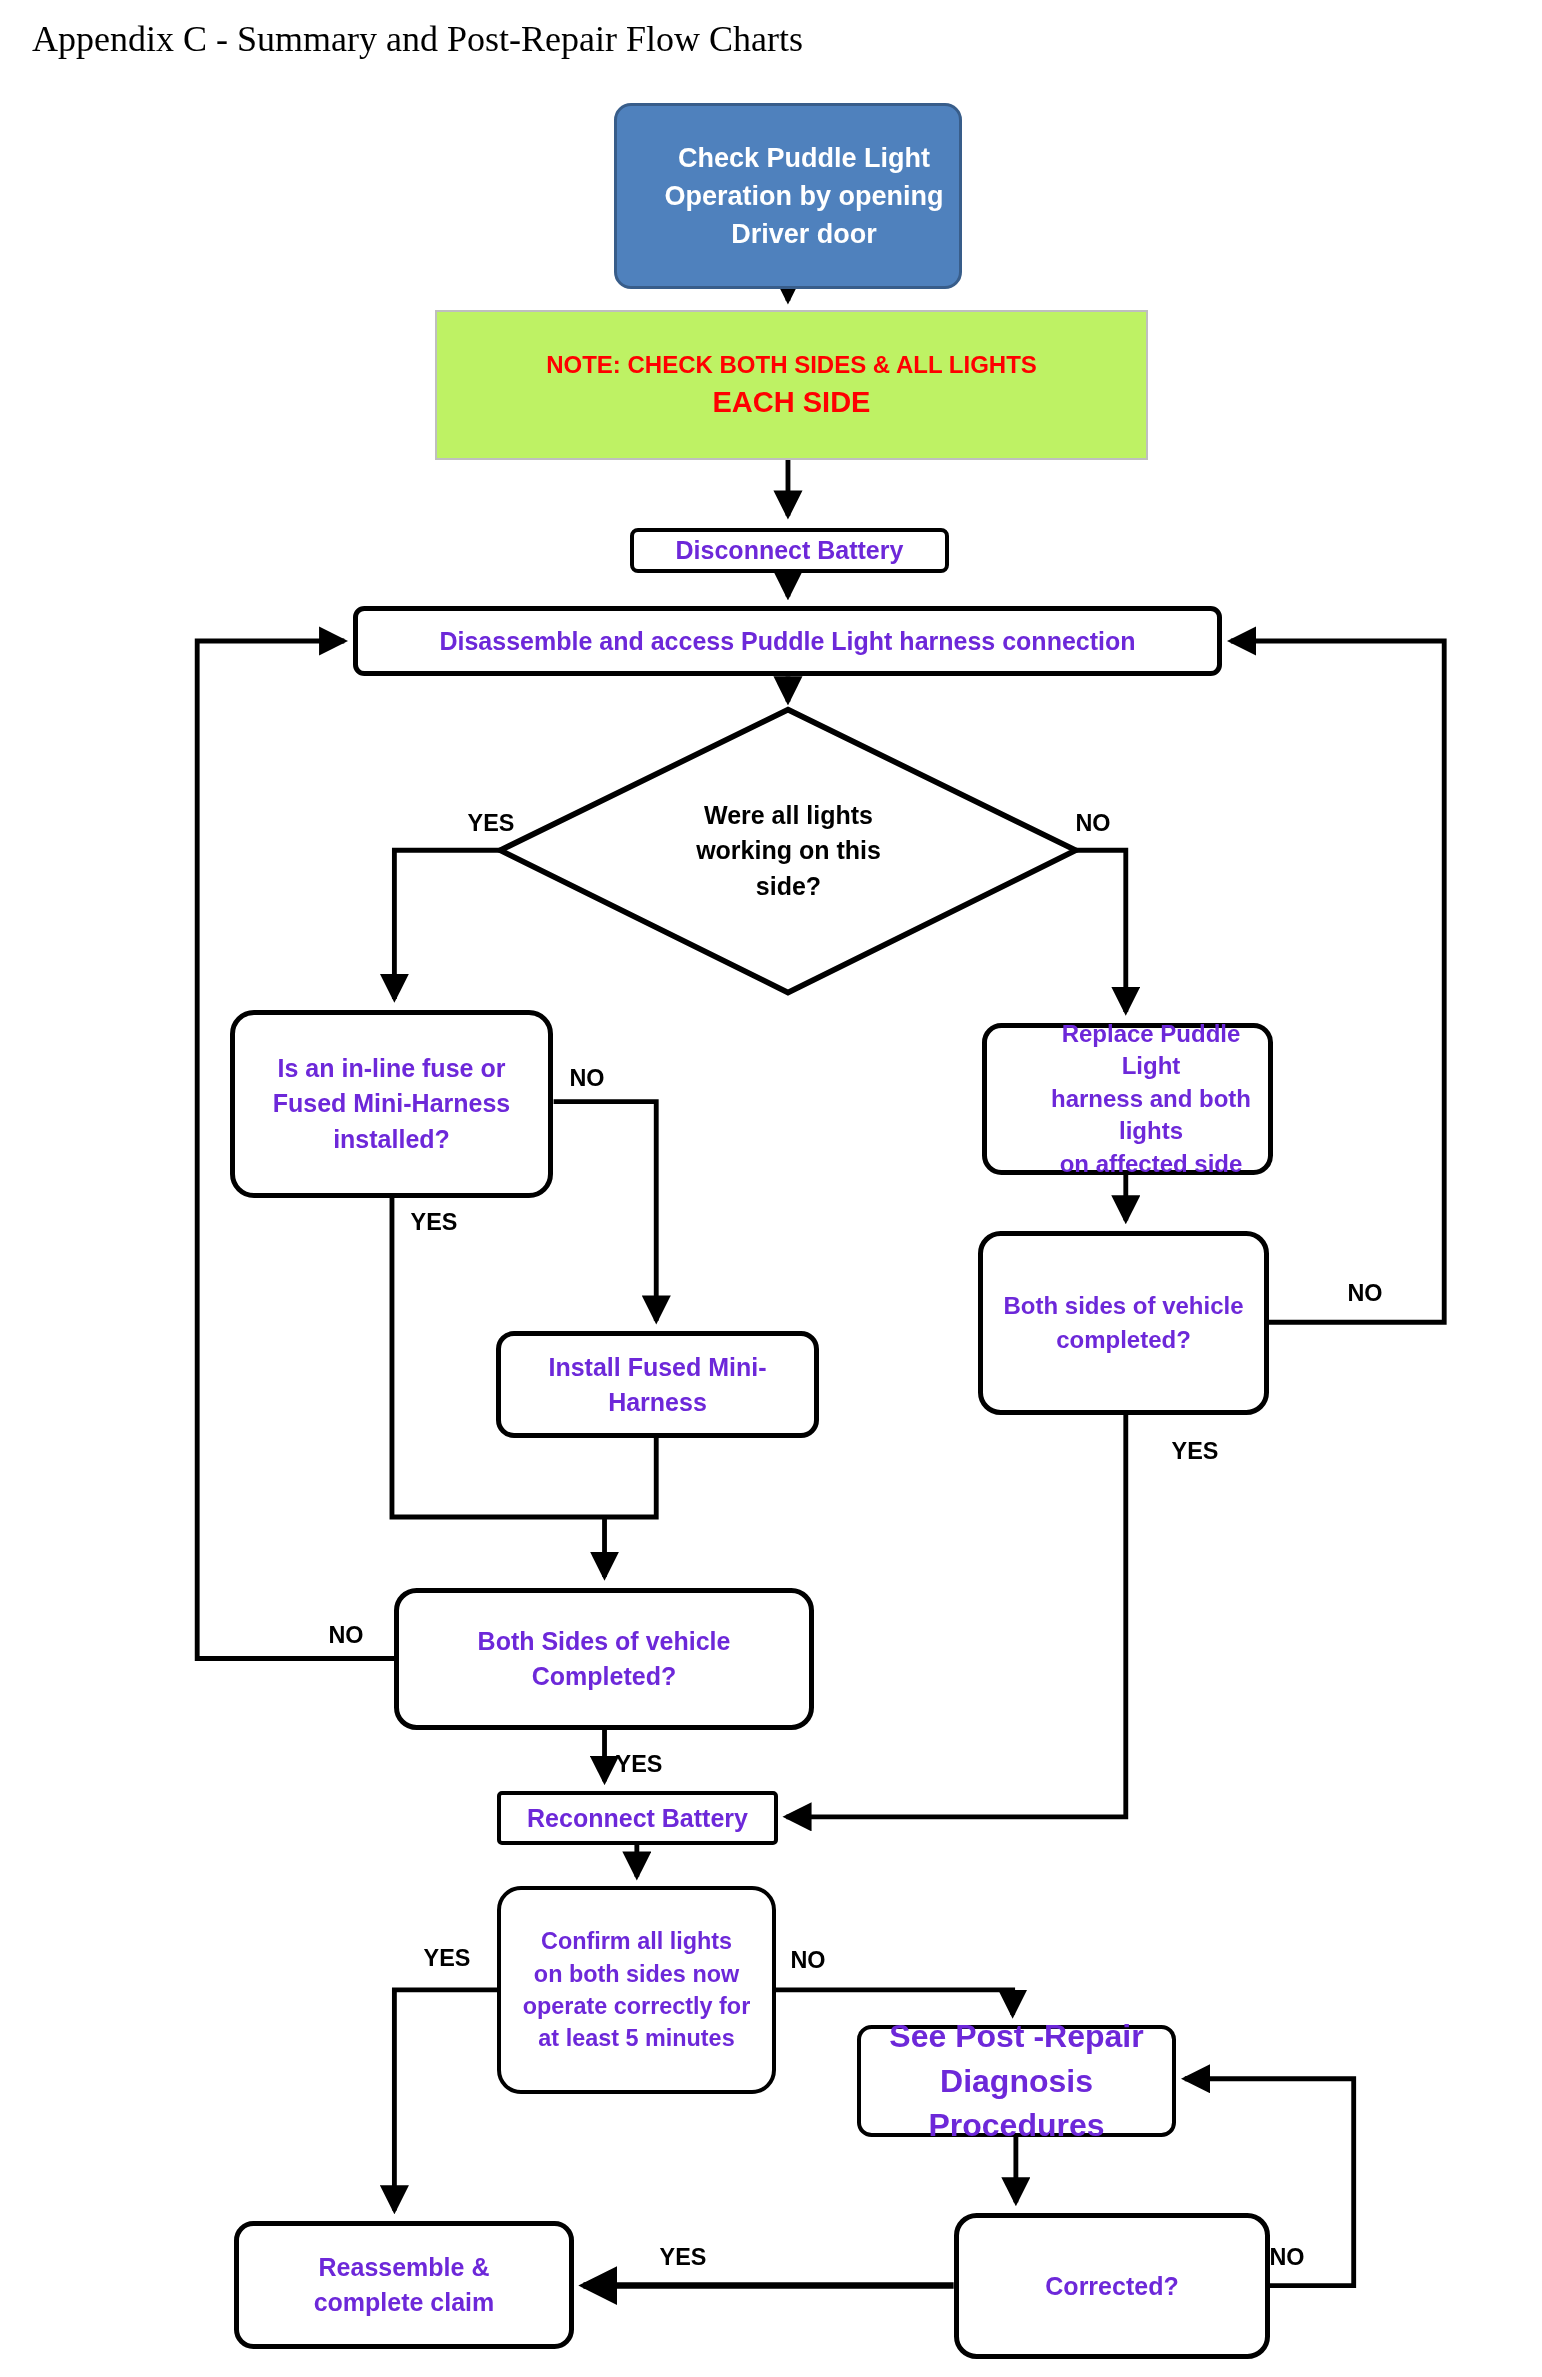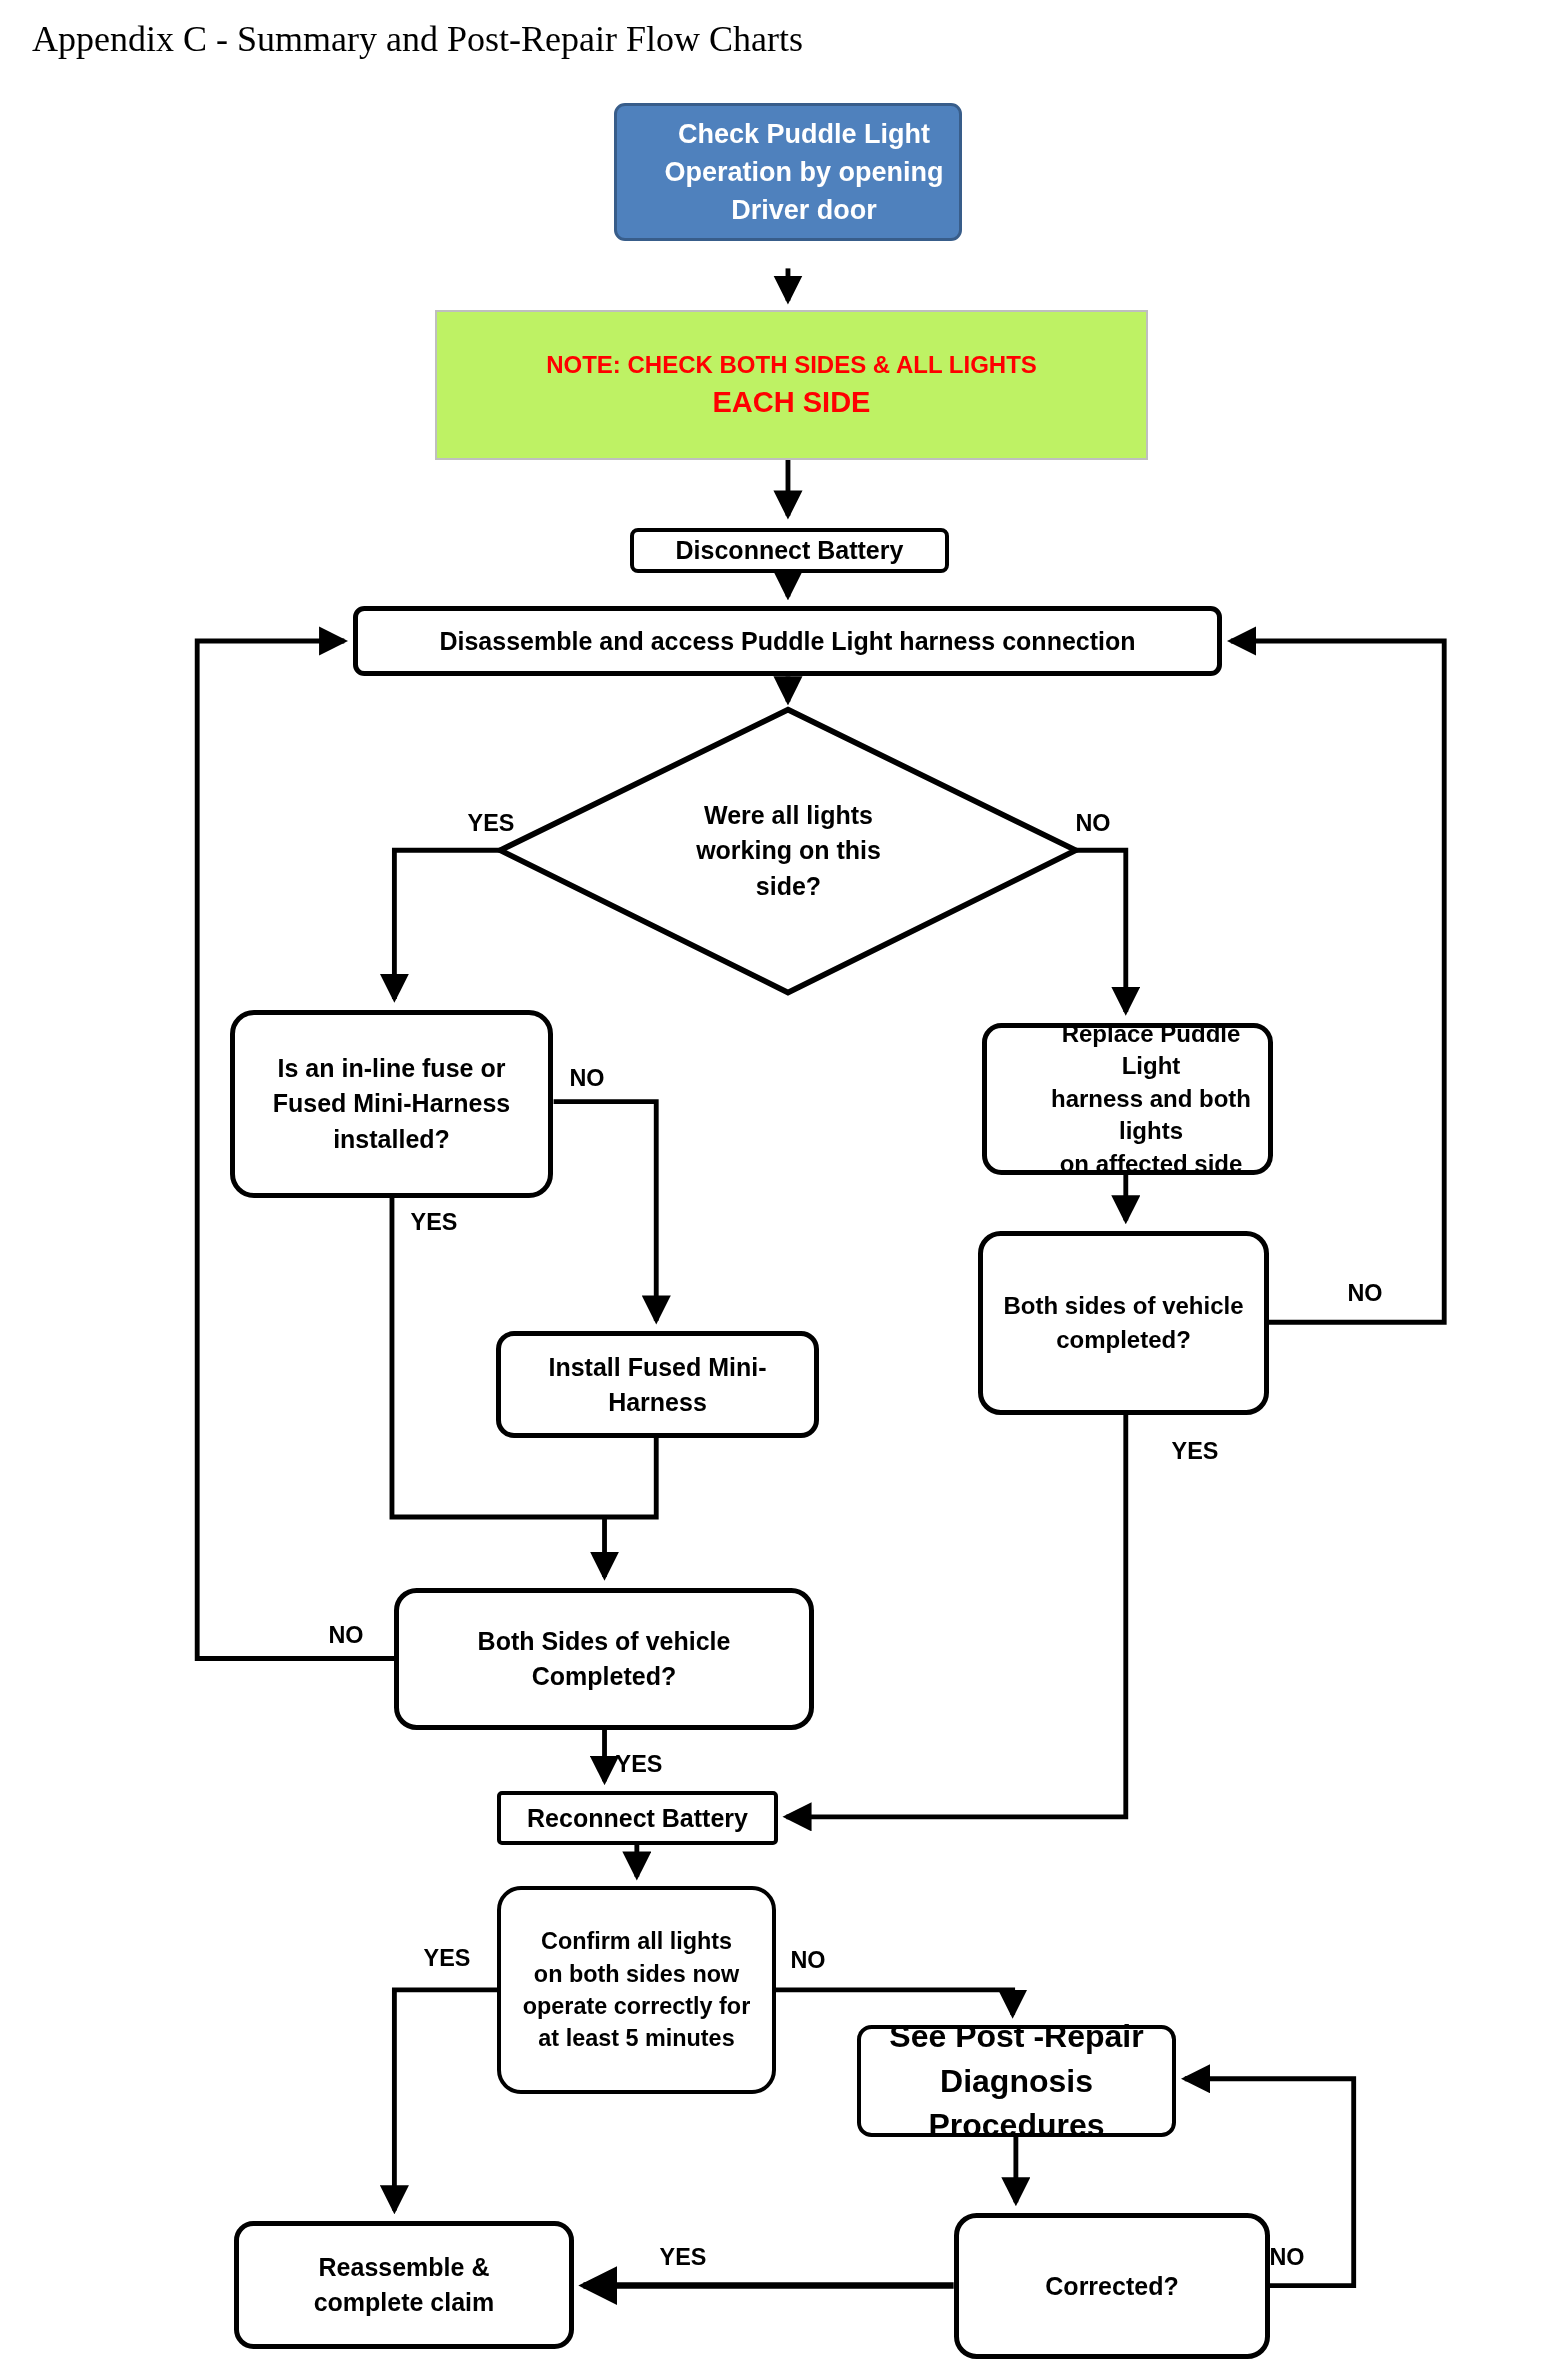--- a/index.html
+++ b/index.html
@@ -1,20 +1,20 @@
 <!DOCTYPE html>
 <html style="font-size:13px"><head>
 <meta charset="utf-8">
 <style>
   html,body{margin:0;padding:0;background:#ffffff;}
   body{width:1542px;height:2377px;position:relative;
        font-family:"Liberation Sans",sans-serif;}
   #lines{position:absolute;left:0;top:0;z-index:1;}
   .node{position:absolute;z-index:2;display:flex;align-items:center;justify-content:center;
-        text-align:center;white-space:pre-line;font-weight:bold;color:#000000;
+        text-align:center;white-space:pre-line;font-weight:bold;color:#6d28d9;
         background:#ffffff;box-sizing:border-box;}
   .edge-label{position:absolute;z-index:3;font-weight:bold;font-size:23.4px;color:#000;
               transform:translate(-50%,-50%);white-space:nowrap;}
   #page-title{position:absolute;left:32px;top:18px;z-index:2;
               font-family:"Liberation Serif",serif;font-size:36px;color:#000;white-space:nowrap;}
   #page-title .t-bold{font-weight:normal;}
   .diamond-text{position:absolute;z-index:2;display:flex;align-items:center;justify-content:center;
                 text-align:center;white-space:pre-line;font-weight:bold;background:transparent;}
 </style>
 </head>
@@ -55,21 +55,21 @@
   <path d="M615,2462 L488,2462 L488,2735" stroke="#000" stroke-width="6" fill="none" marker-end="url(#arr)"></path>
   <path d="M960,2462 L1253,2462 L1253,2493" stroke="#000" stroke-width="6" fill="none" marker-end="url(#arr)"></path>
 
   <path d="M1257,2643 L1257,2725" stroke="#000" stroke-width="6" fill="none" marker-end="url(#arr)"></path>
   <path d="M1180,2828 L722,2828" stroke="#000" stroke-width="8" fill="none" marker-end="url(#arr)"></path>
   <path d="M1540,2828 L1675,2828 L1675,2572 L1466,2572" stroke="#000" stroke-width="6" fill="none" marker-end="url(#arr)"></path>
 
   <polygon points="975,878 1331,1052 975,1228 619,1052" fill="#ffffff" stroke="#000" stroke-width="7"></polygon>
 </svg>
 
-<div class="node" style="left:614px;top:103px;width:348px;height:138px;background:#4f81bd;border:3.2px solid #385d8a;border-radius:11px;color:#ffffff;font-size:27px;line-height:1.42;padding-left:32px;">Check Puddle Light
+<div class="node" style="left:614px;top:103px;width:348px;height:186px;background:#4f81bd;border:3.2px solid #385d8a;border-radius:17px;color:#ffffff;font-size:27px;line-height:1.42;padding-left:32px;">Check Puddle Light
 Operation by opening
 Driver door</div>
 
 <div class="node" style="left:435px;top:310px;width:713px;height:150px;background:#bef264;border:2.4px solid #bfbfbf;border-radius:0;color:#ff0000;flex-direction:column;justify-content:center;gap:6.5px;">
   <div style="font-size:24px;">NOTE: CHECK BOTH SIDES &amp; ALL LIGHTS</div>
   <div style="font-size:29px;">EACH SIDE</div>
 </div>
 
 <div class="node" style="left:630px;top:528px;width:319px;height:45px;border:4px solid #000;border-radius:8px;font-size:25px;">Disconnect Battery</div>
 

